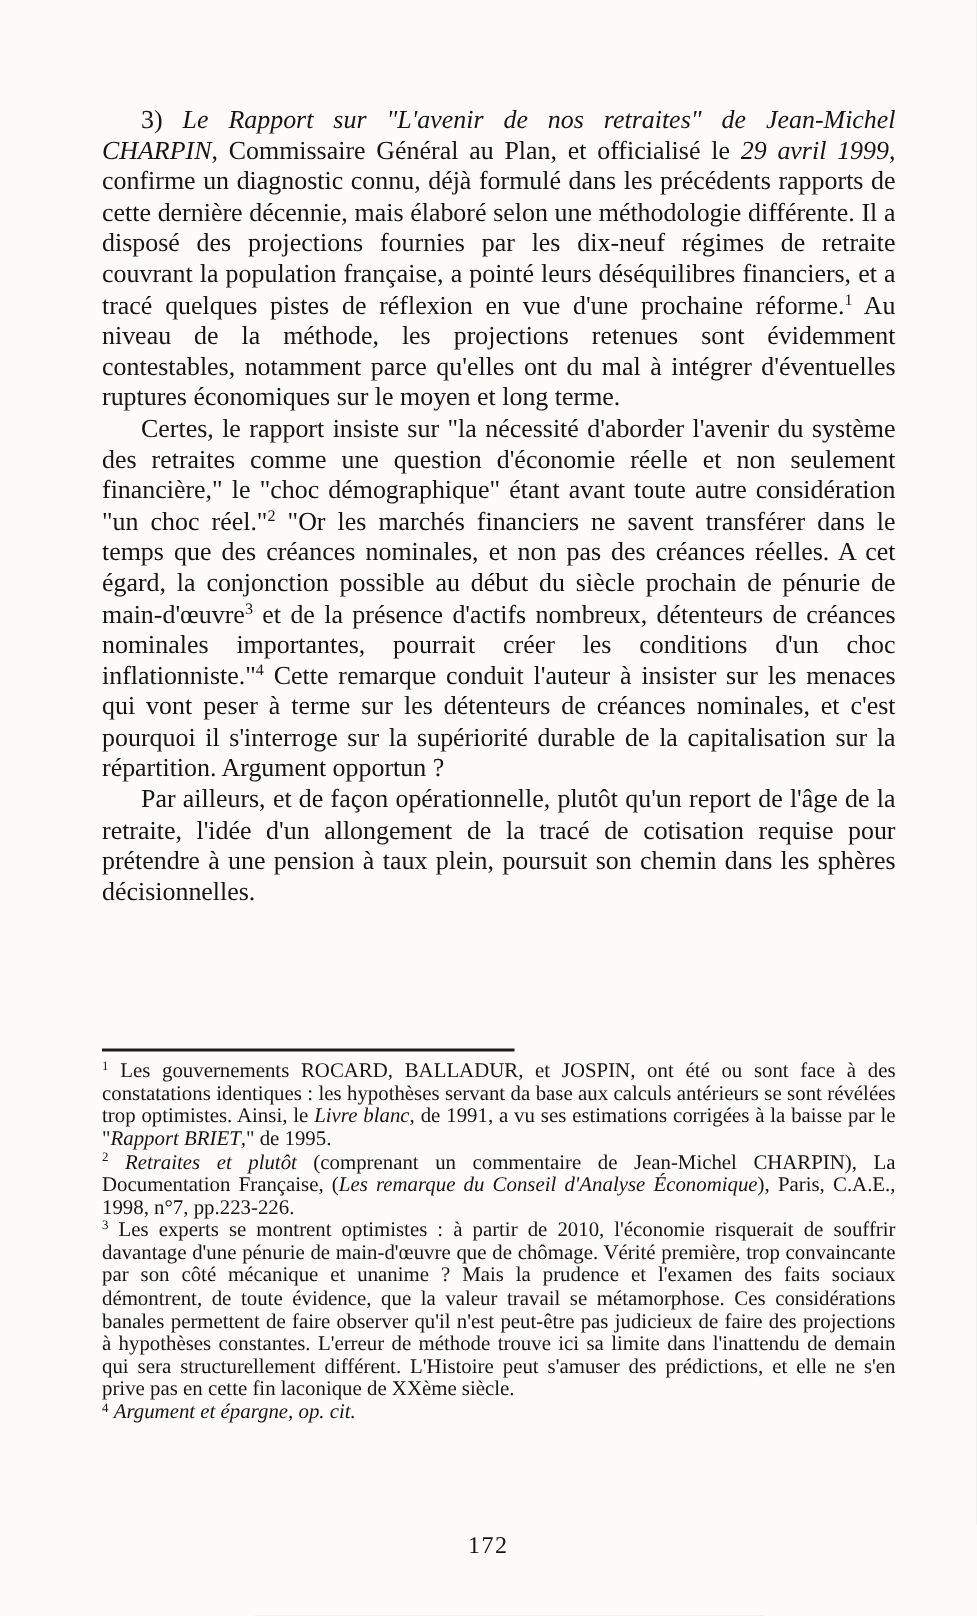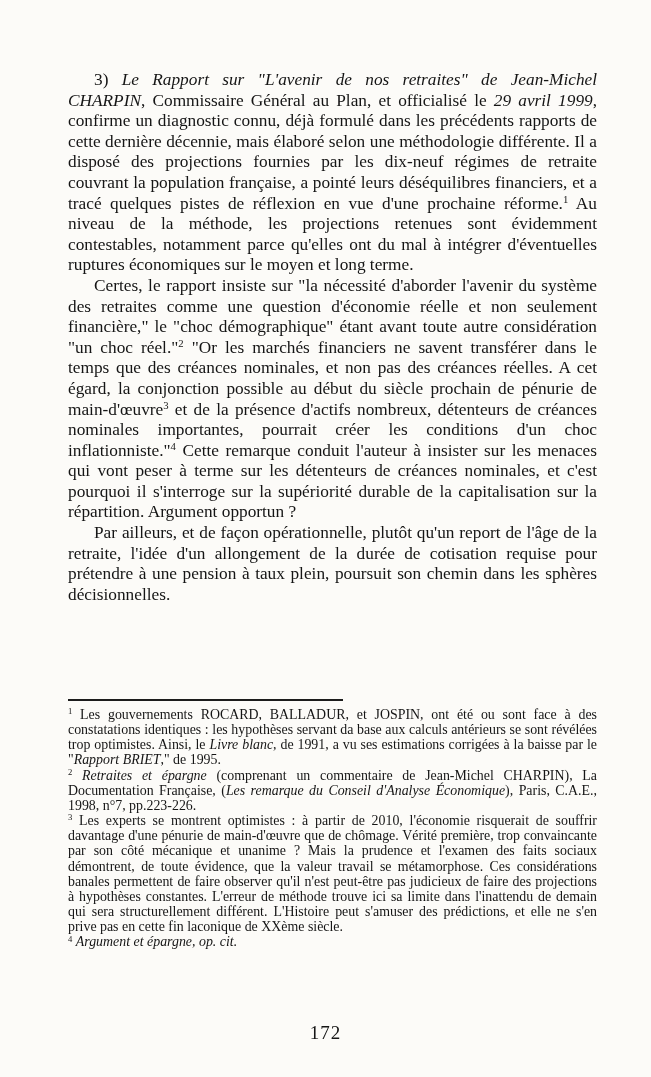--- a/index.html
+++ b/index.html
@@ -48,39 +48,39 @@
     line-height: 15.15px;
     text-align: justify;
   }
   .footnote { margin: 0; }
   .page-number {
     position: absolute;
     left: 0;
     top: 1022px;
     width: 651px;
     text-align: center;
-    font-size: 19px;
+    font-size: 16px;
     letter-spacing: 1px;
   }
 </style>
 </head>
 <body>
 
 <div class="page">
 
   <div class="body-text">
     <p class="para"><span>3) </span><span class="it">Le Rapport sur "L'avenir de nos retraites" de Jean-Michel CHARPIN</span><span>, Commissaire Général au Plan, et officialisé le </span><span class="it">29 avril 1999</span><span>, confirme un diagnostic connu, déjà formulé dans les précédents rapports de cette dernière décennie, mais élaboré selon une méthodologie différente. Il a disposé des projections fournies par les dix-neuf régimes de retraite couvrant la population française, a pointé leurs déséquilibres financiers, et a tracé quelques pistes de réflexion en vue d'une prochaine réforme.</span><sup class="fnref">1</sup><span> Au niveau de la méthode, les projections retenues sont évidemment contestables, notamment parce qu'elles ont du mal à intégrer d'éventuelles ruptures économiques sur le moyen et long terme.</span></p>
     <p class="para"><span>Certes, le rapport insiste sur "la nécessité d'aborder l'avenir du système des retraites comme une question d'économie réelle et non seulement financière," le "choc démographique" étant avant toute autre considération "un choc réel."</span><sup class="fnref">2</sup><span> "Or les marchés financiers ne savent transférer dans le temps que des créances nominales, et non pas des créances réelles. A cet égard, la conjonction possible au début du siècle prochain de pénurie de main-d'œuvre</span><sup class="fnref">3</sup><span> et de la présence d'actifs nombreux, détenteurs de créances nominales importantes, pourrait créer les conditions d'un choc inflationniste."</span><sup class="fnref">4</sup><span> Cette remarque conduit l'auteur à insister sur les menaces qui vont peser à terme sur les détenteurs de créances nominales, et c'est pourquoi il s'interroge sur la supériorité durable de la capitalisation sur la répartition. Argument opportun ?</span></p>
-    <p class="para"><span>Par ailleurs, et de façon opérationnelle, plutôt qu'un report de l'âge de la retraite, l'idée d'un allongement de la durée de cotisation requise pour prétendre à une pension à taux plein, poursuit son chemin dans les sphères décisionnelles.</span></p>
+    <p class="para"><span>Par ailleurs, et de façon opérationnelle, plutôt qu'un report de l'âge de la retraite, l'idée d'un allongement de la tracé de cotisation requise pour prétendre à une pension à taux plein, poursuit son chemin dans les sphères décisionnelles.</span></p>
   </div>
 
   <div class="footnote-rule"></div>
 
   <div class="footnotes">
     <p class="footnote"><sup class="fnref">1</sup><span> Les gouvernements ROCARD, BALLADUR, et JOSPIN, ont été ou sont face à des constatations identiques : les hypothèses servant da base aux calculs antérieurs se sont révélées trop optimistes. Ainsi, le </span><span class="it">Livre blanc</span><span>, de 1991, a vu ses estimations corrigées à la baisse par le "</span><span class="it">Rapport BRIET</span><span>," de 1995.</span></p>
-    <p class="footnote"><sup class="fnref">2</sup><span> </span><span class="it">Retraites et épargne</span><span> (comprenant un commentaire de Jean-Michel CHARPIN), La Documentation Française, (</span><span class="it">Les remarque du Conseil d'Analyse Économique</span><span>), Paris, C.A.E., 1998, n°7, pp.223-226.</span></p>
+    <p class="footnote"><sup class="fnref">2</sup><span> </span><span class="it">Retraites et plutôt</span><span> (comprenant un commentaire de Jean-Michel CHARPIN), La Documentation Française, (</span><span class="it">Les remarque du Conseil d'Analyse Économique</span><span>), Paris, C.A.E., 1998, n°7, pp.223-226.</span></p>
     <p class="footnote"><sup class="fnref">3</sup><span> Les experts se montrent optimistes : à partir de 2010, l'économie risquerait de souffrir davantage d'une pénurie de main-d'œuvre que de chômage. Vérité première, trop convaincante par son côté mécanique et unanime ? Mais la prudence et l'examen des faits sociaux démontrent, de toute évidence, que la valeur travail se métamorphose. Ces considérations banales permettent de faire observer qu'il n'est peut-être pas judicieux de faire des projections à hypothèses constantes. L'erreur de méthode trouve ici sa limite dans l'inattendu de demain qui sera structurellement différent. L'Histoire peut s'amuser des prédictions, et elle ne s'en prive pas en cette fin laconique de XXème siècle.</span></p>
     <p class="footnote"><sup class="fnref">4</sup><span> </span><span class="it">Argument et épargne, op. cit.</span></p>
   </div>
 
   <div class="page-number">172</div>
 
 </div>
 
 </body></html>

